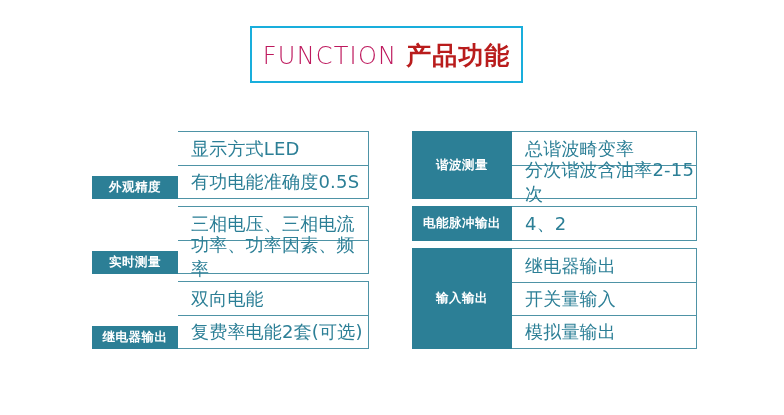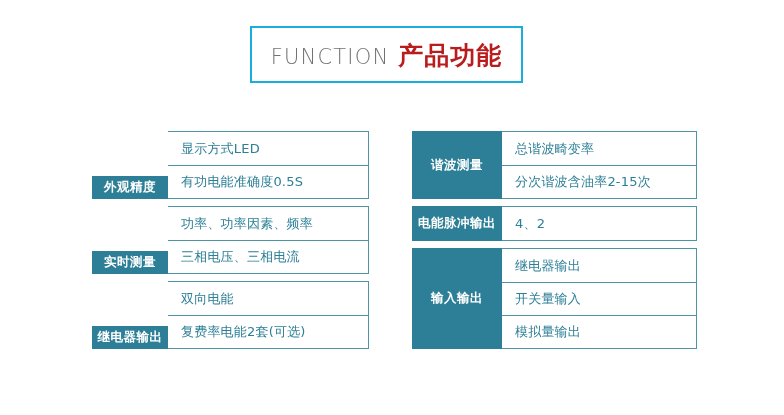--- a/index.html
+++ b/index.html
@@ -28,23 +28,23 @@
     align-items: center;
     justify-content: center;
   }
   #title-inner {
     display: flex;
     align-items: baseline;
     gap: 9px;
     transform: translateY(1px);
   }
   .title-en {
-    font-size: 21px;
+    font-size: 24px;
     letter-spacing: 1.2px;
-    color: #737373;
+    color: #be185d;
     font-weight: 300;
     font-family: "DejaVu Sans", "Liberation Sans", sans-serif;
   }
   .title-cn {
     font-size: 25px;
     color: #b91c1c;
     font-weight: bold;
     letter-spacing: 1px;
   }
 
@@ -68,37 +68,37 @@
     font-size: 12.5px;
     font-weight: bold;
     letter-spacing: 0.5px;
     display: flex;
     align-items: center;
     justify-content: center;
     flex: 0 0 auto;
     box-sizing: border-box;
     text-align: center;
   }
-  #spec-column-left  .spec-label { width: 76px; margin-top: 45px; }
-  #spec-column-right .spec-label { width: 90px; }
+  #spec-column-left  .spec-label { width: 86px; margin-top: 45px; }
+  #spec-column-right .spec-label { width: 100px; }
 
   .spec-rows {
     flex: 1 1 auto;
     border: 1px solid #4E93A6;
     border-left: none;
     box-sizing: border-box;
     background: #ffffff;
   }
   .spec-row {
     height: 33px;
     display: flex;
     align-items: center;
     padding-left: 13px;
     box-sizing: border-box;
-    font-size: 13px;
+    font-size: 18px;
     color: #2C7F96;
     letter-spacing: 0.2px;
     border-top: 1px solid #4E93A6;
   }
   .spec-row:first-child { border-top: none; }
 </style>
 </head>
 <body>
 
 <div id="title-banner">
@@ -112,22 +112,22 @@
     <div class="spec-group">
       <div class="spec-label">外观精度</div>
       <div class="spec-rows">
         <div class="spec-row">显示方式LED</div>
         <div class="spec-row">有功电能准确度0.5S</div>
       </div>
     </div>
     <div class="spec-group">
       <div class="spec-label">实时测量</div>
       <div class="spec-rows">
+        <div class="spec-row">三相电压、三相电流</div>
         <div class="spec-row">功率、功率因素、频率</div>
-        <div class="spec-row">三相电压、三相电流</div>
       </div>
     </div>
     <div class="spec-group">
       <div class="spec-label">继电器输出</div>
       <div class="spec-rows">
         <div class="spec-row">双向电能</div>
         <div class="spec-row">复费率电能2套(可选)</div>
       </div>
     </div>
   </div>

